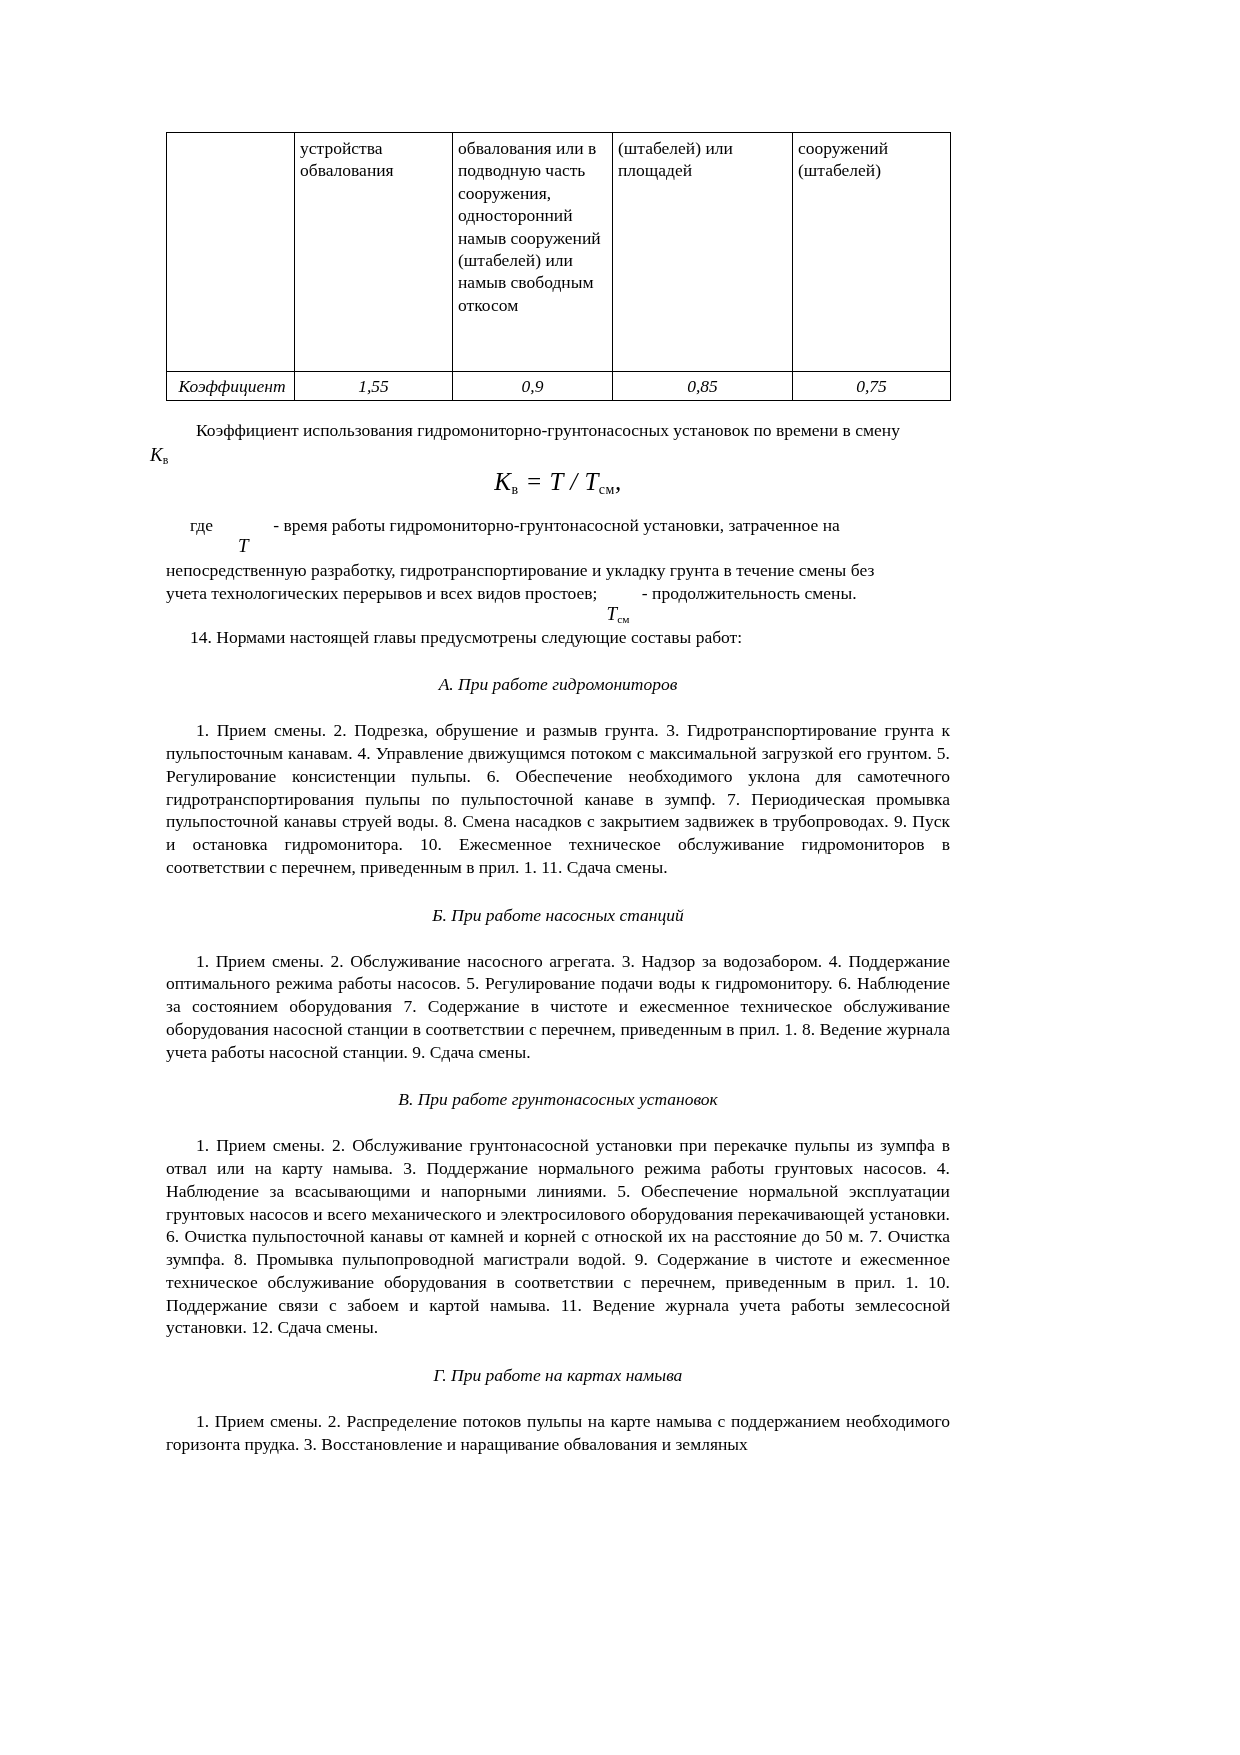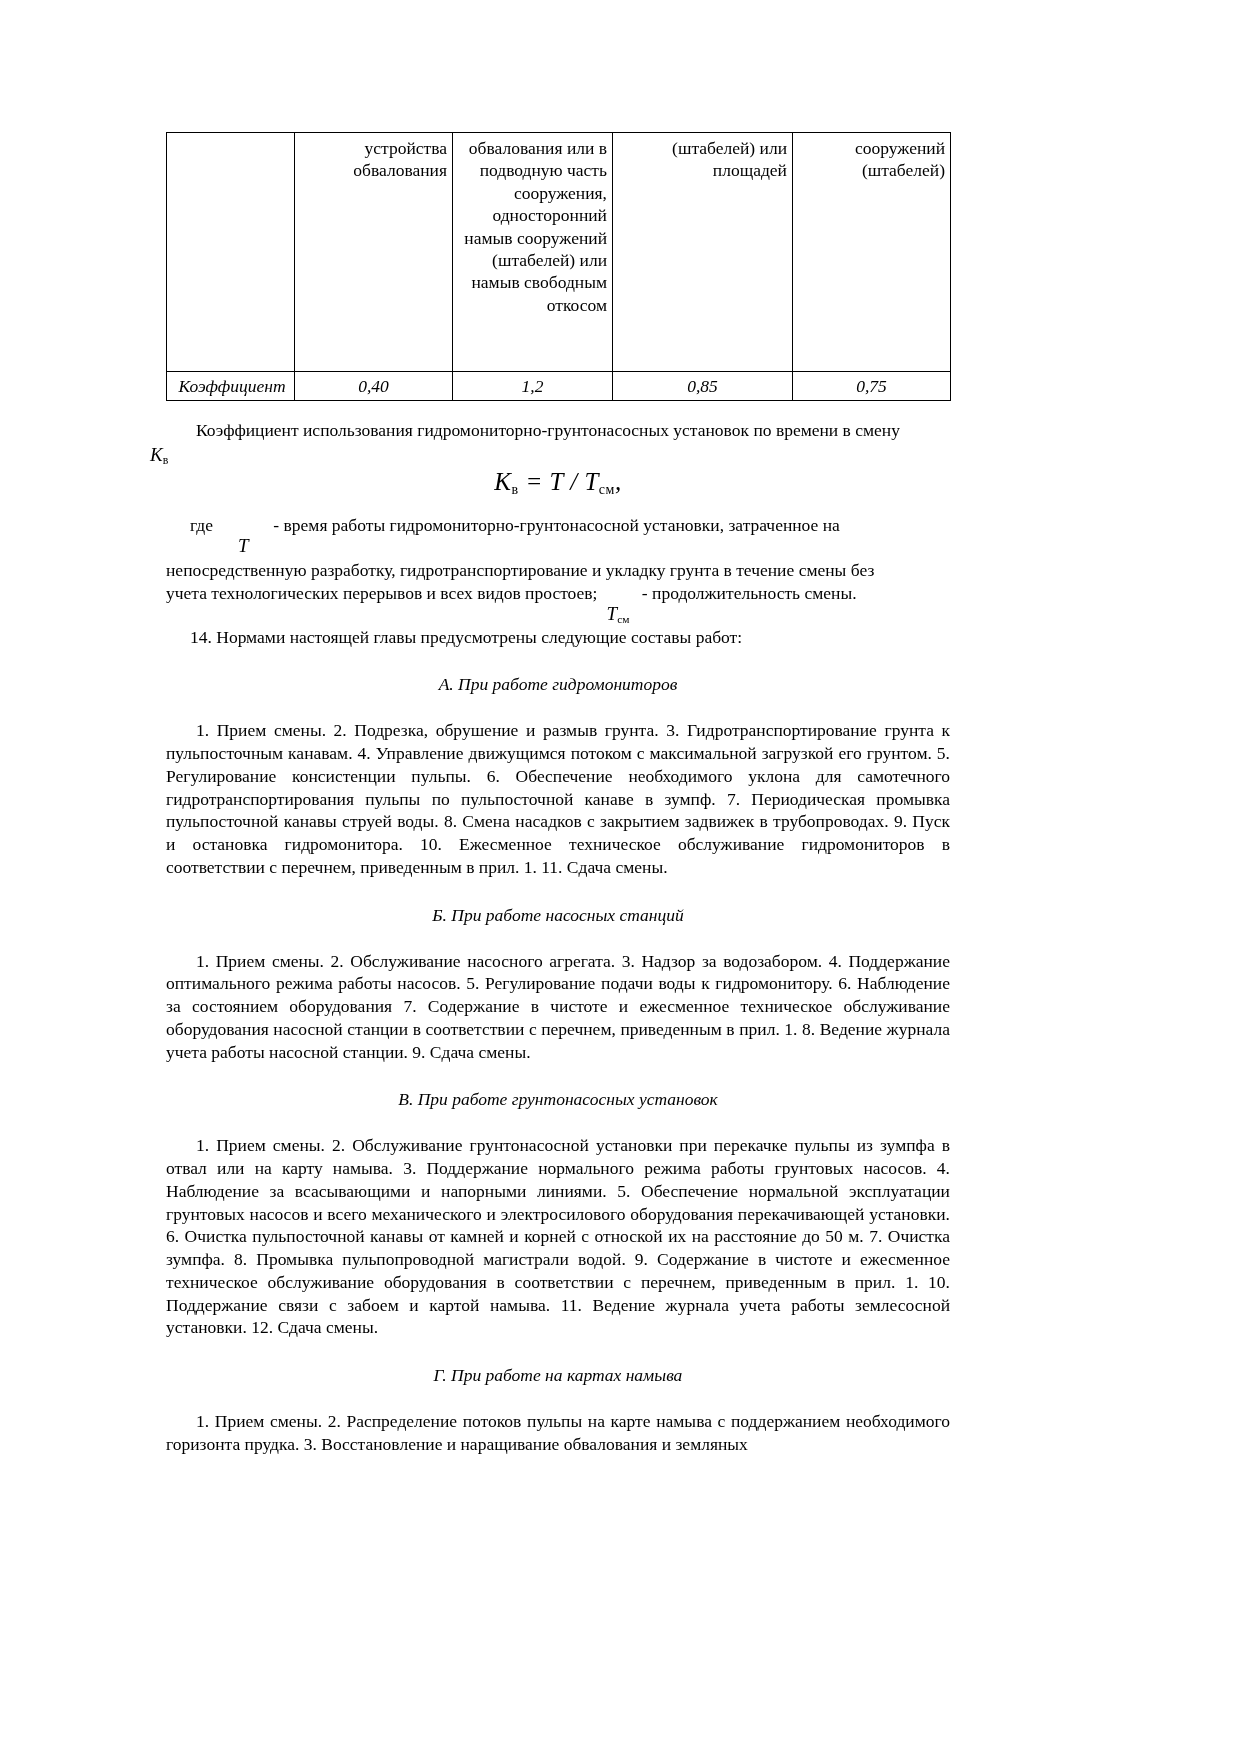--- a/index.html
+++ b/index.html
@@ -34,21 +34,21 @@
     border-collapse: collapse;
     width: 784px;
     table-layout: fixed;
     font-size: 17.5px;
     line-height: 1.28;
   }
   table.norm-table td {
     border: 1.6px solid #000;
     vertical-align: top;
     padding: 4px 5px 4px 5px;
-    text-align: right;
+    text-align: left;
   }
   table.norm-table td.label-cell {
     text-align: left;
     padding-left: 8px;
     vertical-align: middle;
   }
   table.norm-table tr.head-row td {
     height: 230px;
   }
   table.norm-table tr.value-row td {
@@ -177,22 +177,22 @@
       <tbody>
         <tr class="head-row">
           <td></td>
           <td>устройства обвалования</td>
           <td>обвалования или в подводную часть сооружения, односторонний намыв сооружений (штабелей) или намыв свободным откосом</td>
           <td>(штабелей) или площадей</td>
           <td>сооружений (штабелей)</td>
         </tr>
         <tr class="value-row">
           <td class="label-cell">Коэффициент</td>
-          <td>0,40</td>
-          <td>1,2</td>
+          <td>1,55</td>
+          <td>0,9</td>
           <td>0,85</td>
           <td>0,75</td>
         </tr>
       </tbody>
     </table>
 
     <div class="body para-intro">
       <p class="body justify-block" style="margin:0;">Коэффициент использования гидромониторно-грунтонасосных установок по времени в смену</p>
     </div>
     <div style="margin-left:-24px;margin-top:0;">

